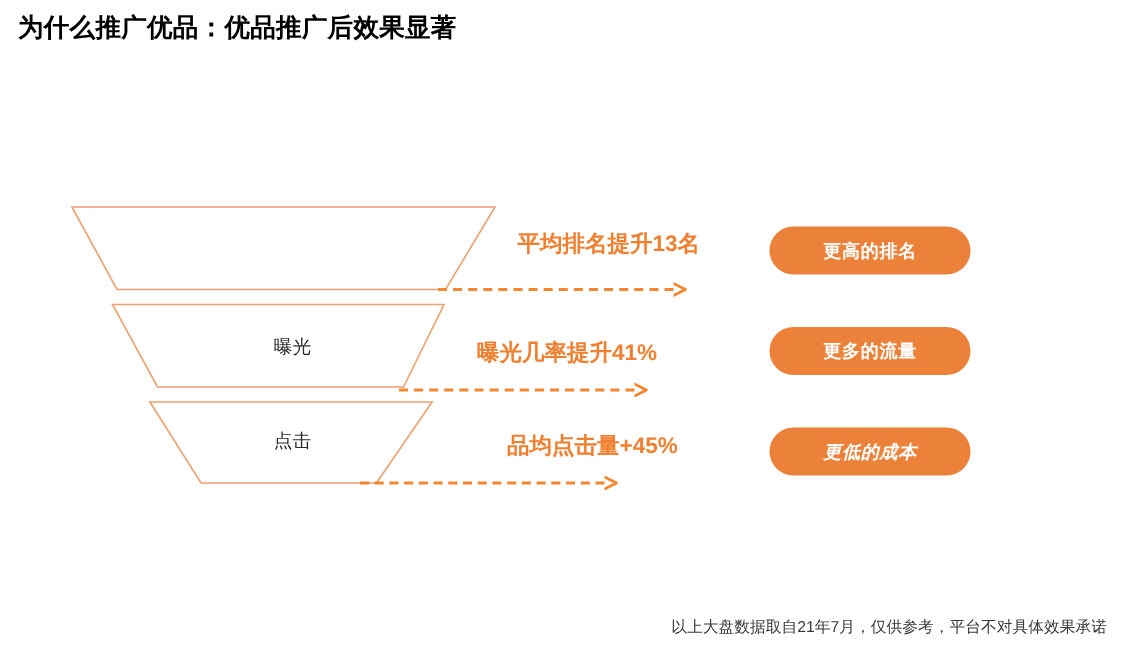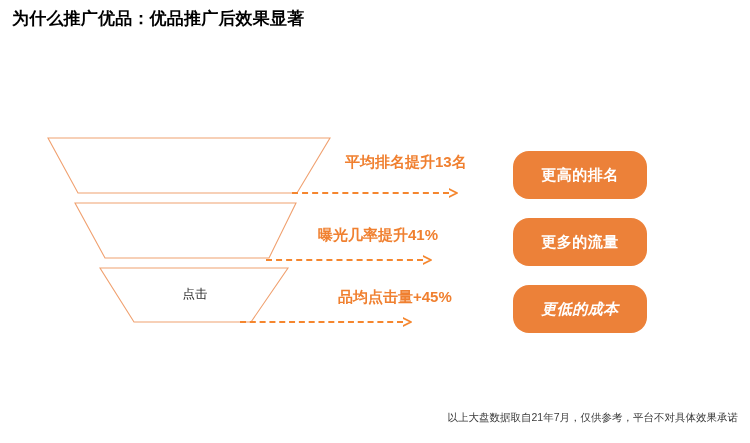--- a/index.html
+++ b/index.html
@@ -81,25 +81,25 @@
   }
   .arrow-0 { left: 292px; top: 188px; width: 166px; }
   .arrow-1 { left: 266px; top: 255px; width: 166px; }
   .arrow-2 { left: 240px; top: 317px; width: 172px; }
 
   
   .pill {
     position: absolute;
     left: 513px;
     width: 134px;
-    height: 48px;
+    height: 32px;
     border-radius: 16px;
     background: #EC8139;
     color: #ffffff;
-    font-size: 15px;
+    font-size: 12px;
     font-weight: bold;
     display: flex;
     align-items: center;
     justify-content: center;
     letter-spacing: 0.5px;
     box-sizing: border-box;
     text-align: center;
   }
   .pill-0 { top: 151px; }
   .pill-1 { top: 218px; }
@@ -124,20 +124,21 @@
 <div class="funnel">
   <svg width="480" height="360" viewBox="0 0 480 360">
 
     <polygon points="48,138 330,138 297,193 78,193" fill="#ffffff" stroke="#F0A170" stroke-width="1.1"></polygon>
 
     <polygon points="75,203 296,203 269,258 105,258" fill="#ffffff" stroke="#F0A170" stroke-width="1.1"></polygon>
 
     <polygon points="100,268 288,268 251,322 134,322" fill="#ffffff" stroke="#F0A170" stroke-width="1.1"></polygon>
   </svg>
 
+  <div class="funnel-stage-label stage-label-1">曝光</div>
   <div class="funnel-stage-label stage-label-2">点击</div>
 </div>
 
 <div class="metric-text metric-text-0">平均排名提升13名</div>
 <div class="metric-text metric-text-1">曝光几率提升41%</div>
 <div class="metric-text metric-text-2">品均点击量+45%</div>
 
 <div class="arrow arrow-0">
   <div class="arrow-line"></div>
   <svg class="arrow-head" viewBox="0 0 9 10">

